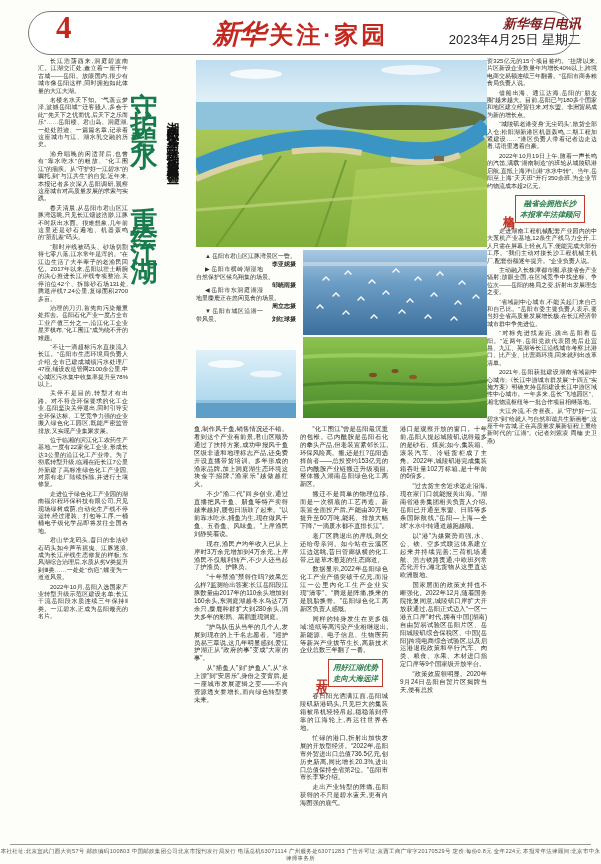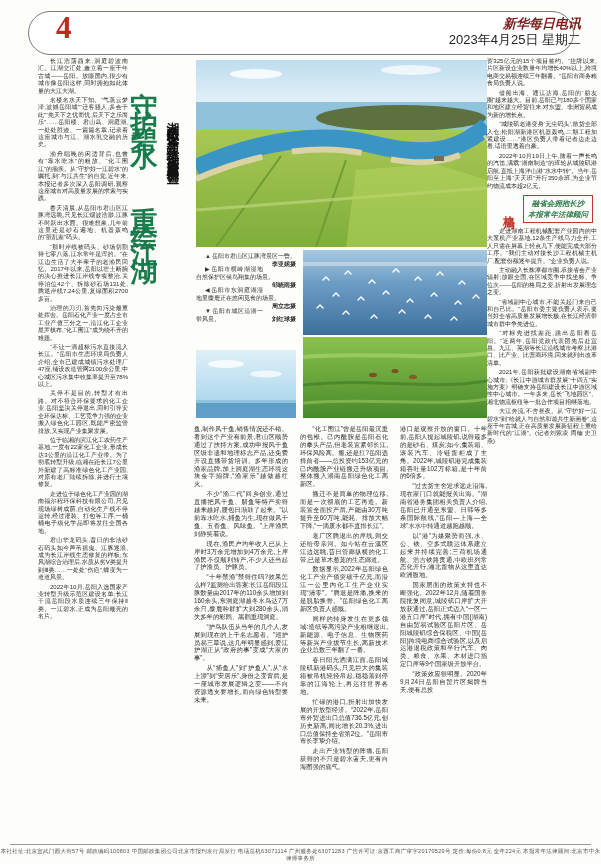--- a/index.html
+++ b/index.html
@@ -21,21 +21,21 @@
   .col{position:absolute;overflow:hidden;text-align:justify;}
   .col p{margin:0 0 2px 0;text-indent:2em;}
   .col p.cont{text-indent:0;}
   .col-left{left:38px;top:58px;width:90px;height:786px;font-size:6px;line-height:7.4px;color:#2c2c2c;}
   .col-right{left:487px;top:58px;width:110px;height:786px;font-size:6px;line-height:7.4px;color:#2c2c2c;}
   .midcol{top:425px;height:417px;font-size:6.3px;line-height:7.9px;color:#2c2c2c;}
   .mc1{left:194px;width:94px;}
   .mc2{left:300px;width:88px;}
   .mc3{left:400px;width:87px;}
   
-  .marker{display:flex;align-items:center;gap:8px;margin:5px 16px;}
+  .marker{display:flex;align-items:center;gap:0;margin:5px 16px;}
   .marker .mlabel{writing-mode:vertical-rl;text-orientation:upright;color:#c0392f;
                   font-weight:bold;font-size:12px;letter-spacing:3px;line-height:1;flex:0 0 auto;}
   .mbox{border:1px solid #c0392f;padding:2px 4px;flex:1;text-align:center;}
   .mbox div{color:#2e7d4e;font-weight:bold;font-style:italic;font-size:7.5px;
             line-height:11px;text-indent:0;white-space:nowrap;}
   
   .v-title{position:absolute;left:127px;top:70px;height:378px;writing-mode:vertical-rl;
            text-orientation:upright;font-family:"Liberation Serif",serif;font-weight:bold;
            color:#177b4b;font-size:27px;letter-spacing:17px;line-height:34px;}
   .v-sub{position:absolute;left:164px;top:112px;height:340px;writing-mode:vertical-rl;
@@ -54,20 +54,24 @@
   .footer{position:absolute;left:0;top:848px;width:100%;text-align:center;font-size:5.5px;
           color:#555;letter-spacing:0.3px;}
 </style>
 </head>
 <body>
 
 <div id="page">
 
   <div class="hdr-pill"></div>
   <div class="hdr-pageno">4</div>
+  <div class="hdr-center">
+    <span class="hdr-logo">新华</span>
+    <span class="hdr-section">关注·家园</span>
+  </div>
   <div class="hdr-right">
     <div class="hdr-masthead">新华每日电讯</div>
     <div class="hdr-date">2023年4月25日 星期二</div>
   </div>
 
   <div class="col col-left">
     <div>
         <p>长江浩荡西来,洞庭碧波南汇。江湖交汇处,矗立着一座千年古城——岳阳。放眼国内,很少有城市像岳阳这样,同时拥抱如此体量的大江大湖。</p>
         <p>名楼名水天下知。“气蒸云梦泽,波撼岳阳城”“迁客骚人,多会于此”“先天下之忧而忧,后天下之乐而乐”……岳阳楼、君山岛、洞庭湖,一处处胜迹、一篇篇名章,记录着这座城市与江、湖水乳交融的历史。</p>
         <p>渔舟唱晚的闲适背后,也曾有“靠水吃水”的粗放、“化工围江”的痼疾。从“守护好一江碧水”的嘱托,到“与江共生”的自觉,近年来,本报记者多次深入岳阳调研,观察这座城市对高质量发展的求索与实践。</p>
@@ -211,20 +215,27 @@
   </div>
 
   <div class="col midcol mc2">
     <div>
         <p>“化工围江”曾是岳阳最沉重的包袱。己内酰胺是岳阳石化的拳头产品,但老装置紧邻长江,环保风险高。搬,还是扛?岳阳选择前者——总投资约153亿元的己内酰胺产业链搬迁升级项目,整体搬入湖南岳阳绿色化工高新区。</p>
         <p>搬迁不是简单的物理位移,而是一次彻底的工艺再造。新装置全面投产后,产能由30万吨提升至60万吨,能耗、排放大幅下降,“一滴废水都不直排长江”。</p>
         <p>老厂区腾退出的岸线,则交还给母亲河。如今站在云溪区江边远眺,昔日管廊纵横的化工带,已是草木葱茏的生态廊道。</p>
         <p>数据显示,2022年岳阳绿色化工产业产值突破千亿元,而沿江一公里内化工生产企业实现“清零”。“腾退是阵痛,换来的是脱胎换骨。”岳阳绿色化工高新区负责人感慨。</p>
         <p>同样的转身发生在更多领域:造纸等高污染产业相继退出,新能源、电子信息、生物医药等新兴产业拔节生长,高新技术企业总数三年翻了一番。</p>
       </div>
+    <div class="marker">
+      <span class="mlabel">开放</span>
+      <span class="mbox">
+        <div>用好江湖优势</div>
+        <div>走向大海远洋</div>
+      </span>
+    </div>
     <div>
         <p>春日阳光洒满江面,岳阳城陵矶新港码头,只见巨大的集装箱被吊机轻轻吊起,稳稳落到停靠的江海轮上,再运往世界各地。</p>
         <p>忙碌的港口,折射出加快发展的开放型经济。“2022年,岳阳市外贸进出口总值736.5亿元,创历史新高,同比增长20.3%,进出口总值保持全省第2位。”岳阳市市长李挚介绍。</p>
         <p>走出产业转型的阵痛,岳阳获得的不只是碧水蓝天,更有向海图强的底气。</p>
       </div>
   </div>
 
   <div class="col midcol mc3">
     <div>
         <p class="cont">港口是观察开放的窗口。十年前,岳阳人提起城陵矶,说得最多的是砂石、煤炭;如今,集装箱、滚装汽车、冷链货柜成了主角。2022年,城陵矶港完成集装箱吞吐量102万标箱,是十年前的6倍多。</p>

